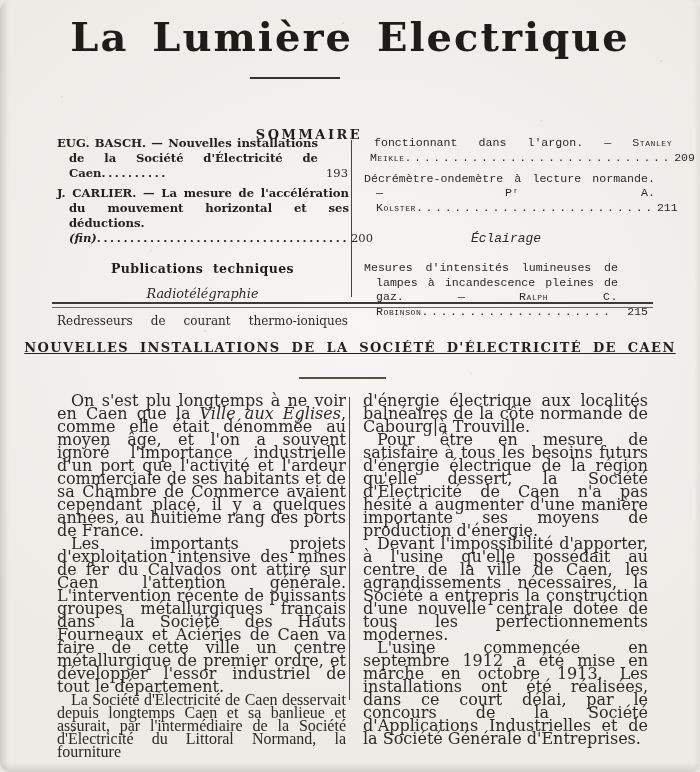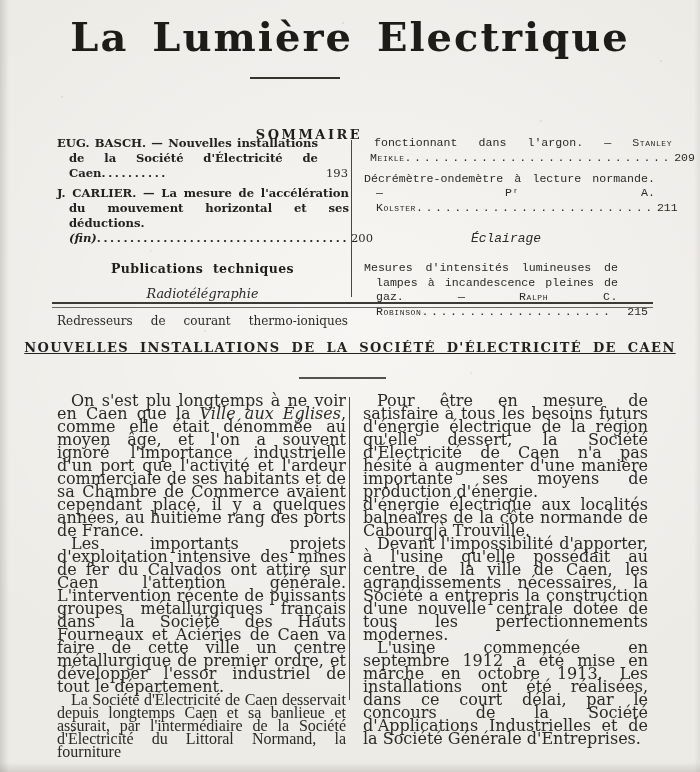--- a/index.html
+++ b/index.html
@@ -10,20 +10,21 @@
   }
   .page{
     position:absolute;inset:0;
     background-color:#edebe6;
     background-image:
       linear-gradient(90deg, rgba(108,104,96,.22), rgba(108,104,96,0) 9px),
       linear-gradient(0deg, rgba(108,104,96,.20), rgba(108,104,96,0) 10px),
       linear-gradient(270deg, rgba(108,104,96,.10), rgba(108,104,96,0) 6px),
       radial-gradient(ellipse 90% 70% at 52% 42%, rgba(255,255,255,.55), rgba(255,255,255,0) 78%);
     color:#2b2a26;
+    border-radius:11px;
   }
   
   .journal-title{
     position:absolute;top:12px;left:0;width:700px;margin:0;
     text-align:center;font-size:40px;line-height:50px;font-weight:bold;
     letter-spacing:2px;word-spacing:8px;color:#1d1c19;
   }
   .title-rule{position:absolute;top:77px;left:250px;width:90px;height:2px;background:#35332e;}
   .sommaire-heading{
     position:absolute;top:127px;left:0;width:618px;text-align:center;
@@ -134,22 +135,22 @@
   <h2 class="article-title">NOUVELLES INSTALLATIONS DE LA SOCIÉTÉ D'ÉLECTRICITÉ DE CAEN</h2>
   <div class="article-rule"></div>
 
   <div class="body-cols">
     <div class="body-col left">
       <p class="para indent"><span>On s'est plu longtemps à ne voir en Caen que la </span><span class="seg-i">Ville aux Églises</span><span>, comme elle était dénommée au moyen âge, et l'on a souvent ignoré l'importance industrielle d'un port que l'activité et l'ardeur commerciale de ses habitants et de sa Chambre de Commerce avaient cependant placé, il y a quelques années, au huitième rang des ports de France.</span></p>
       <p class="para indent"><span>Les importants projets d'exploitation intensive des mines de fer du Calvados ont attiré sur Caen l'attention générale. L'intervention récente de puissants groupes métallurgiques français dans la Société des Hauts Fourneaux et Aciéries de Caen va faire de cette ville un centre métallurgique de premier ordre, et développer l'essor industriel de tout le département.</span></p>
       <p class="para indent last-just"><span>La Société d'Électricité de Caen desservait depuis longtemps Caen et sa banlieue et assurait, par l'intermédiaire de la Société d'Électricité du Littoral Normand, la fourniture</span></p>
     </div>
     <div class="body-col right">
+      <p class="para no-indent"><span>d'énergie électrique aux localités balnéaires de la côte normande de Cabourg|à Trouville.</span></p>
       <p class="para indent"><span>Pour être en mesure de satisfaire à tous les besoins futurs d'énergie électrique de la région qu'elle dessert, la Société d'Électricité de Caen n'a pas hésité à augmenter d'une manière importante ses moyens de production d'énergie.</span></p>
-      <p class="para no-indent"><span>d'énergie électrique aux localités balnéaires de la côte normande de Cabourg|à Trouville.</span></p>
       <p class="para indent"><span>Devant l'impossibilité d'apporter, à l'usine qu'elle possédait au centre de la ville de Caen, les agrandissements nécessaires, la Société a entrepris la construction d'une nouvelle centrale dotée de tous les perfectionnements modernes.</span></p>
       <p class="para indent"><span>L'usine commencée en septembre 1912 a été mise en marche en octobre 1913. Les installations ont été réalisées, dans ce court délai, par le concours de la Société d'Applications Industrielles et de la Société Générale d'Entreprises.</span></p>
     </div>
   </div>
   <div class="body-divider"></div>
 
   <div class="speckles"></div>
 </div>
 
 </body></html>

